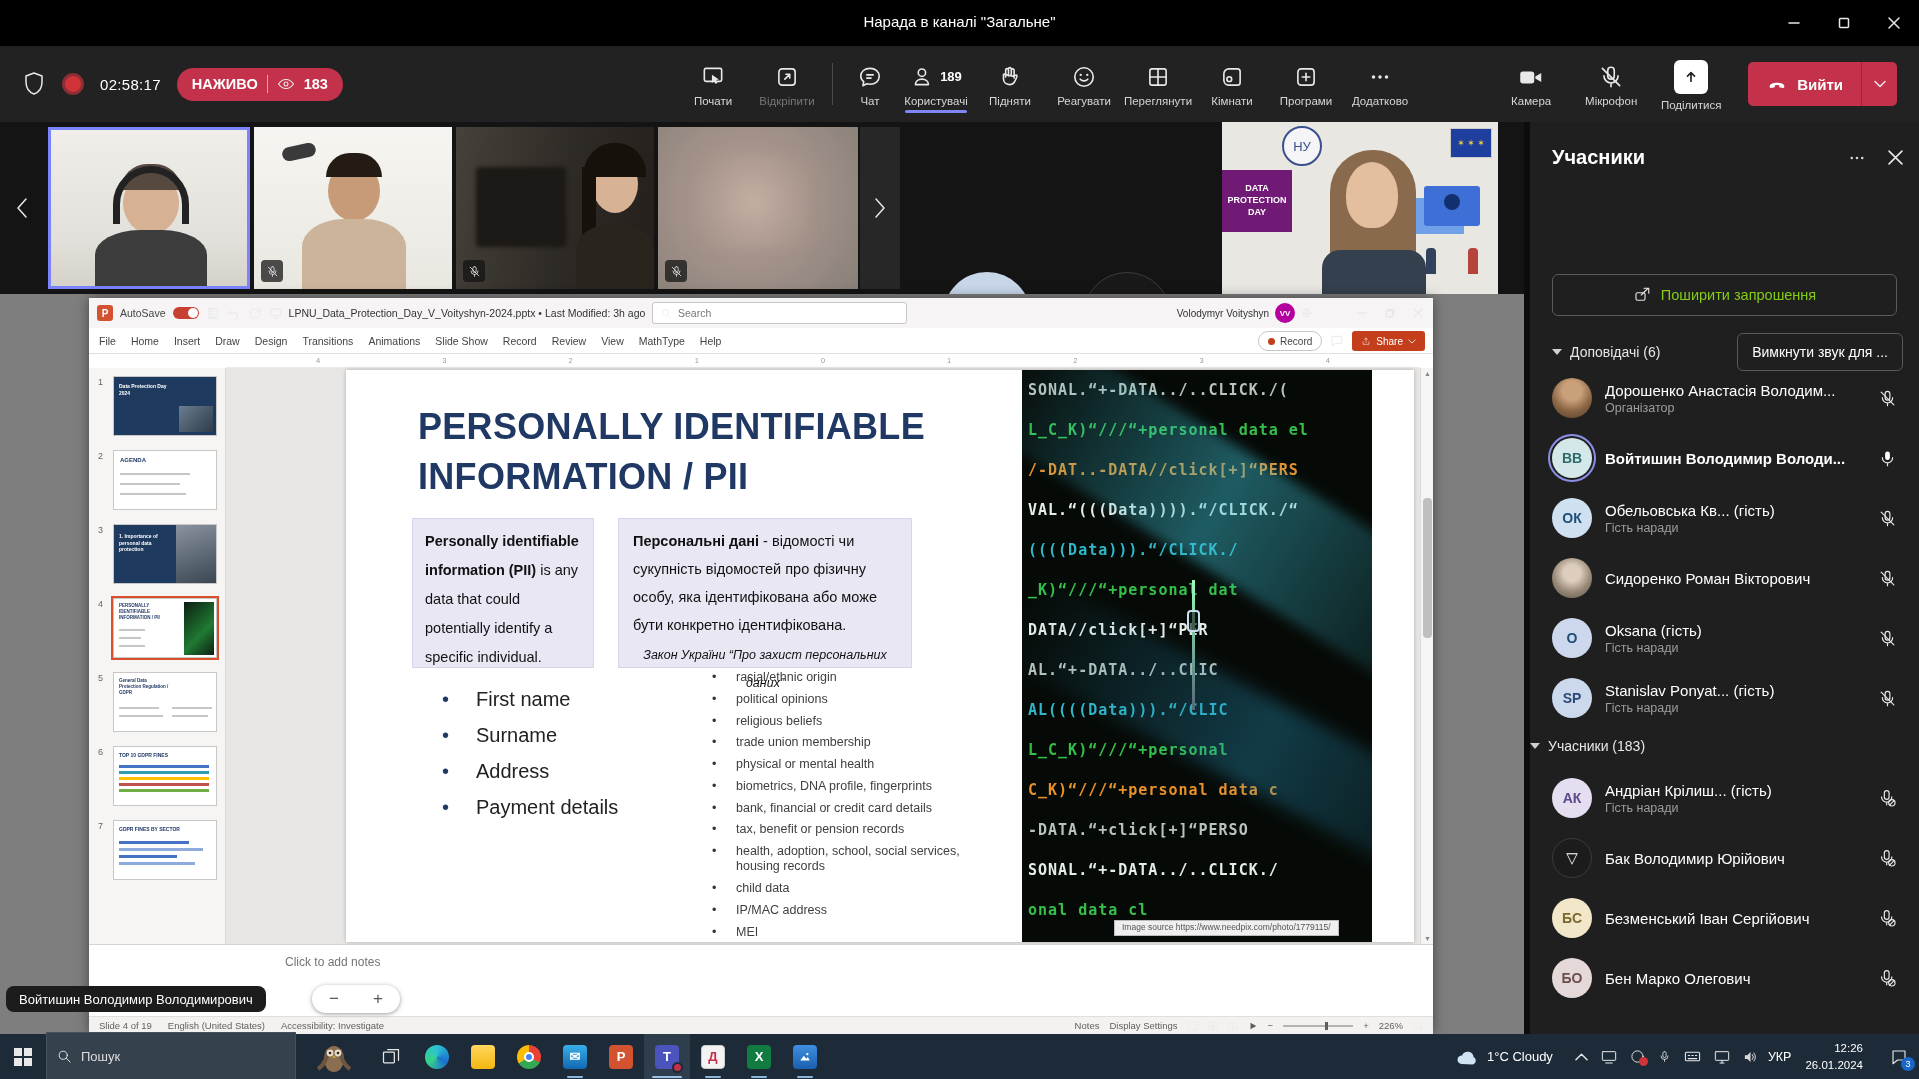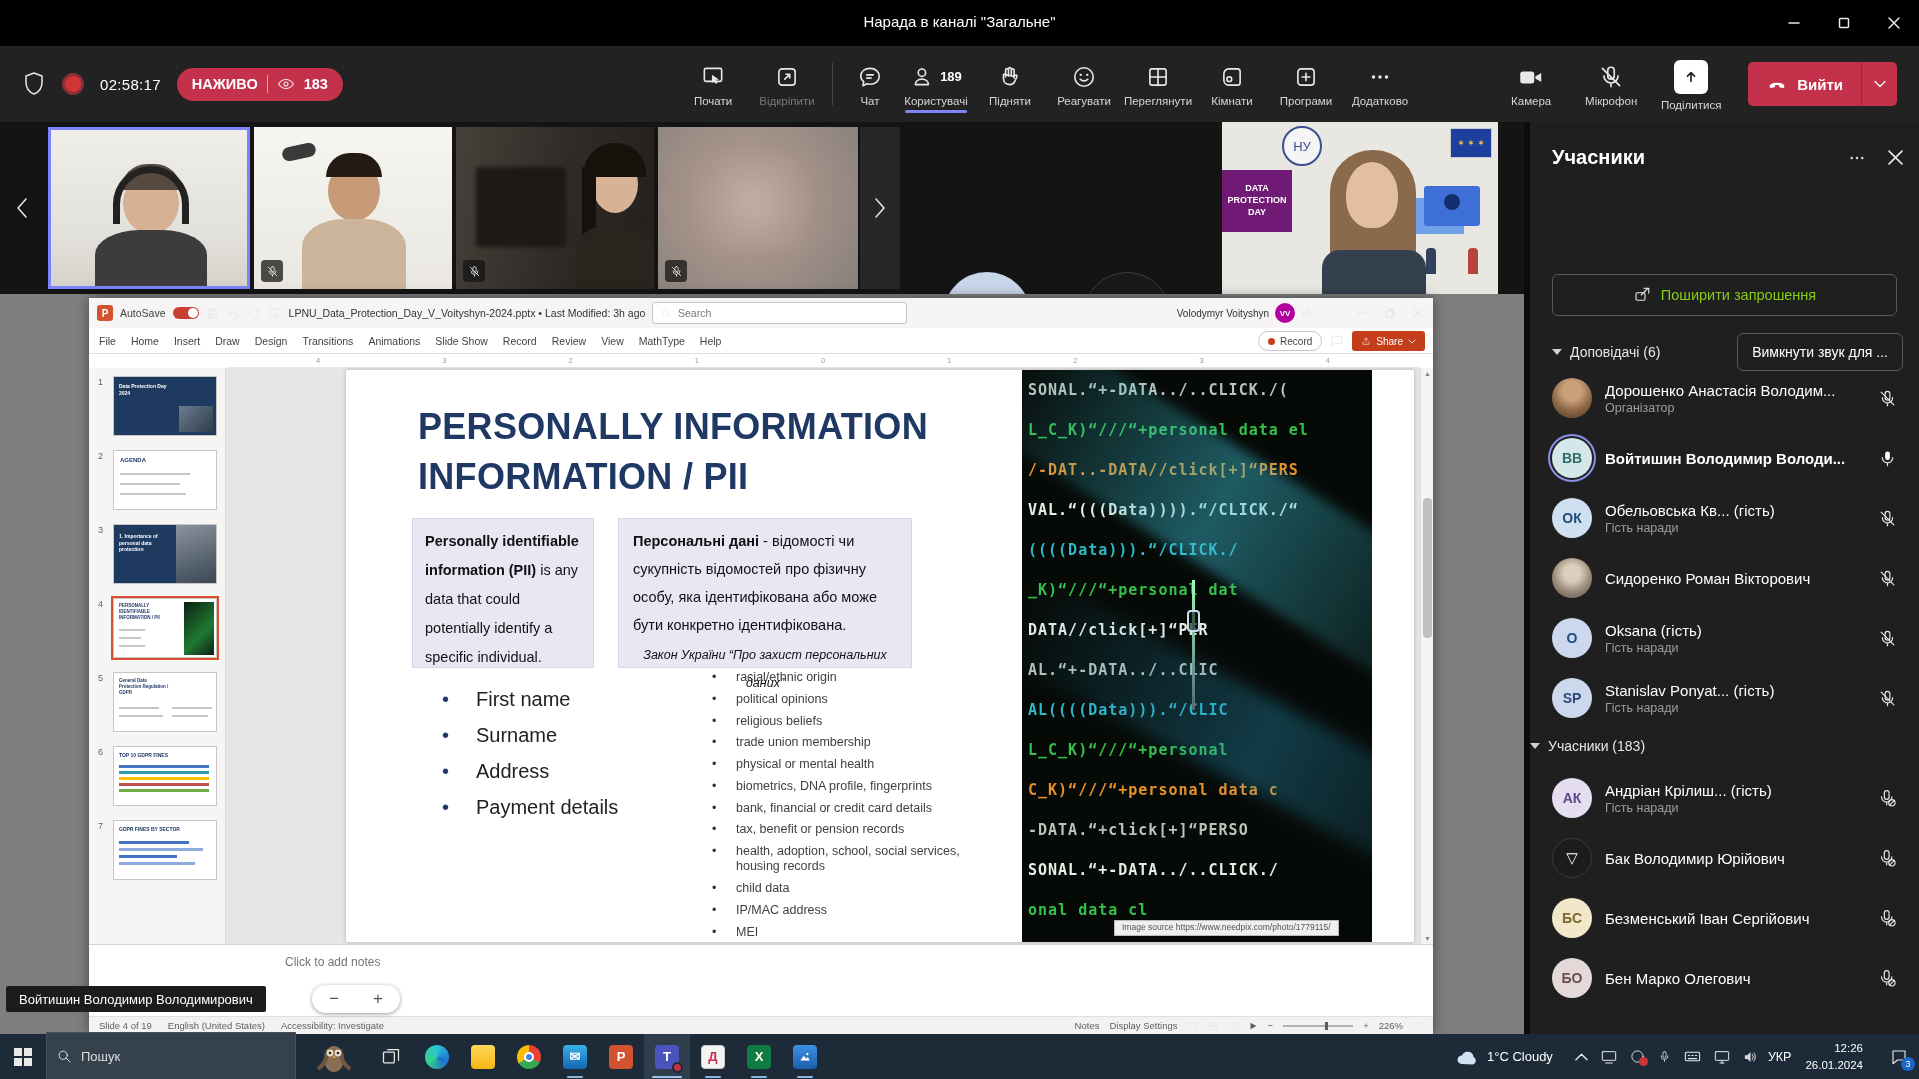--- a/index.html
+++ b/index.html
@@ -131,21 +131,21 @@
   .c-gray{color:#b9c4bc;}.c-green{color:#35c04a;}.c-teal{color:#2fb8c9;}
   .c-orange{color:#e8902a;}.c-white{color:#e6ece6;}
   .caption{position:absolute;left:92px;bottom:6px;background:#efefef;border:1px solid #bbb;color:#555;font-size:8.5px;padding:1px 7px;font-family:"Liberation Sans",sans-serif;font-weight:normal;letter-spacing:0;line-height:1.4;}
   .ppt-notes{position:absolute;left:0;top:646px;width:100%;height:40px;background:#fff;border-top:1px solid #d6d4d2;font-size:12px;color:#767472;padding:10px 0 0 196px;}
   .ppt-status{position:absolute;left:0;bottom:0;width:100%;height:18px;background:#f3f2f1;border-top:1px solid #e1dfdd;display:flex;align-items:center;font-size:9.5px;color:#605e5c;padding:0 10px;gap:16px;}
   .ppt-status .right{margin-left:auto;display:flex;align-items:center;gap:10px;}
   .zoomslider{width:70px;height:2px;background:#b5b3b1;position:relative;}
   .zoomslider::after{content:"";position:absolute;left:60%;top:-3px;width:3px;height:8px;background:#605e5c;}
 
   
-  .namelabel{position:absolute;left:6px;top:692px;height:26px;background:#1c1c1c;color:#fff;font-size:13px;display:flex;align-items:center;padding:0 13px;border-radius:2px;}
+  .namelabel{position:absolute;left:6px;top:692px;height:26px;background:#1c1c1c;color:#fff;font-size:13px;display:flex;align-items:center;padding:0 13px;border-radius:8px;}
   .zoompill{position:absolute;left:312px;top:691px;width:88px;height:28px;background:#fff;border-radius:15px;box-shadow:0 1px 4px rgba(0,0,0,.4);display:flex;align-items:center;justify-content:space-around;color:#555;font-size:17px;}
 
   
   .panel{position:absolute;left:1524px;top:122px;width:395px;height:912px;background:#1f1f1f;border-left:6px solid #0c0c0c;}
   .p-header{position:absolute;left:22px;right:16px;top:24px;display:flex;align-items:center;}
   .p-title{font-size:20px;font-weight:bold;text-align:right;}
   .p-hicons{margin-left:auto;display:flex;gap:22px;align-items:center;color:#d8d8d8;}
   .p-search{position:absolute;left:22px;right:22px;top:98px;height:40px;background:#2d2c2c;border-radius:4px;display:flex;align-items:center;padding:0 12px;color:#8f8f8f;font-size:14px;}
   .p-search .ph{flex:1;}
   .p-invite{position:absolute;left:22px;right:22px;top:152px;height:42px;border:1px solid #5a5a5a;border-radius:6px;display:flex;align-items:center;justify-content:center;gap:10px;font-size:14.5px;color:#84cc16;}
@@ -655,21 +655,21 @@
             <span class="trow" style="left:5px;top:20px;width:70px;background:#4472c4;"></span>
             <span class="trow" style="left:5px;top:27px;width:84px;background:#8faadc;"></span>
             <span class="trow" style="left:5px;top:34px;width:58px;background:#4472c4;"></span>
             <span class="trow" style="left:5px;top:41px;width:76px;background:#8faadc;"></span>
           </div>
         </div>
 
         <div class="slidewrap">
           <div class="slide">
             <div class="s-title">
-              <div>PERSONALLY INFORMATION</div>
+              <div>PERSONALLY IDENTIFIABLE</div>
               <div>INFORMATION / PII</div>
             </div>
             <div class="boxEN"><span class="b">Personally identifiable information (PII)</span><span> is any data that could potentially identify a specific individual.</span></div>
             <div class="boxUA"><span class="b">Персональні дані</span><span> - відомості чи сукупність відомостей про фізичну особу, яка ідентифікована або може бути конкретно ідентифікована.</span><span class="src">Закон України “Про захист персональних даних”</span></div>
             <ul class="bul-left">
               <li>First name</li>
               <li>Surname</li>
               <li>Address</li>
               <li>Payment details</li>
             </ul>

